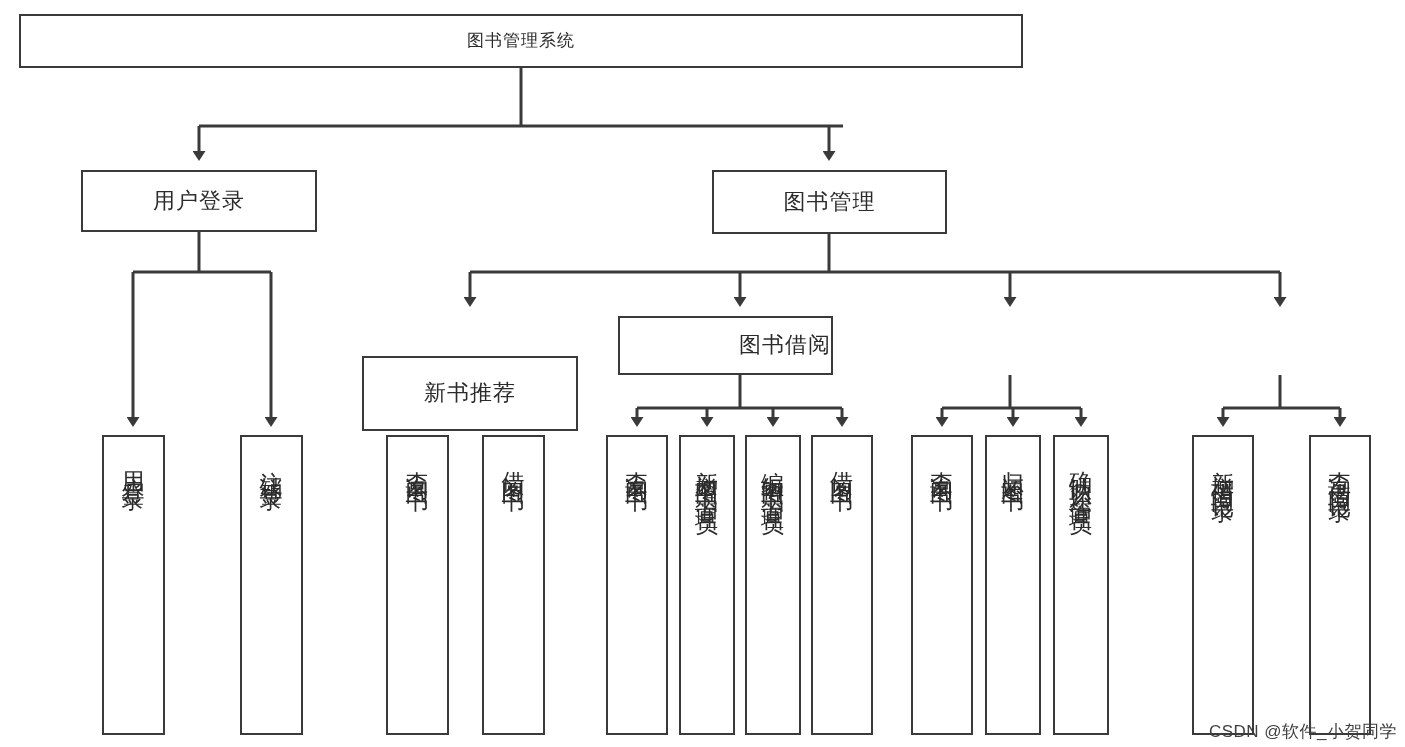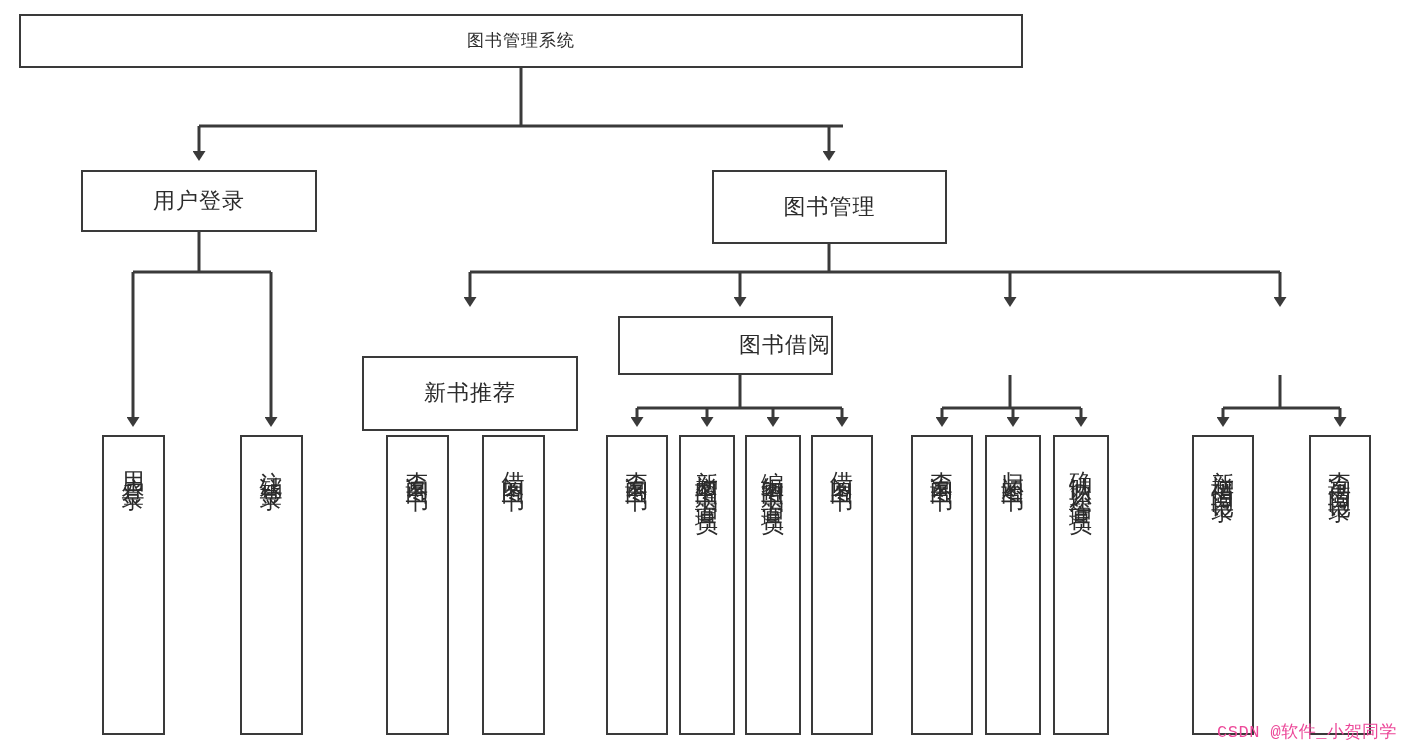--- a/index.html
+++ b/index.html
@@ -40,24 +40,24 @@
     text-orientation:upright;
     font-size:23px;
     letter-spacing:6px;
     line-height:1.05;
     white-space:nowrap;
   }
   #watermark{
     position:absolute;
     right:8px;bottom:4px;
     font-size:17px;
-    color:#ec4899;
+    color:#404040;
     letter-spacing:0.5px;
     white-space:nowrap;
-    font-family:Liberation Mono, monospace;
+    font-family:Liberation Sans, sans-serif;
   }
 </style>
 </head>
 <body>
 
 <div id="canvas">
 
   <svg class="edges" viewBox="0 0 1405 747" xmlns="http://www.w3.org/2000/svg">
     <defs>
       <marker id="arrow" markerWidth="10" markerHeight="13" refX="1" refY="6.5" orient="auto" markerUnits="userSpaceOnUse">
@@ -108,21 +108,21 @@
     </g>
   </svg>
 
   <div class="node root" style="left:19px;top:14px;width:1004px;height:54px;">
     <span class="lbl">图书管理系统</span>
   </div>
 
   <div class="node" style="left:81px;top:170px;width:236px;height:62px;">
     <span class="lbl">用户登录</span>
   </div>
-  <div class="node" style="left:712px;top:170px;width:235px;height:74px;">
+  <div class="node" style="left:712px;top:170px;width:235px;height:64px;">
     <span class="lbl">图书管理</span>
   </div>
 
   <div class="node" style="left:362px;top:316px;width:216px;height:75px;margin-top:40px;">
     <span class="lbl">新书推荐</span>
   </div>
   <div class="node" style="left:618px;top:316px;width:215px;height:59px;justify-content:flex-end;">
     <span class="lbl">图书借阅</span>
   </div>
 

